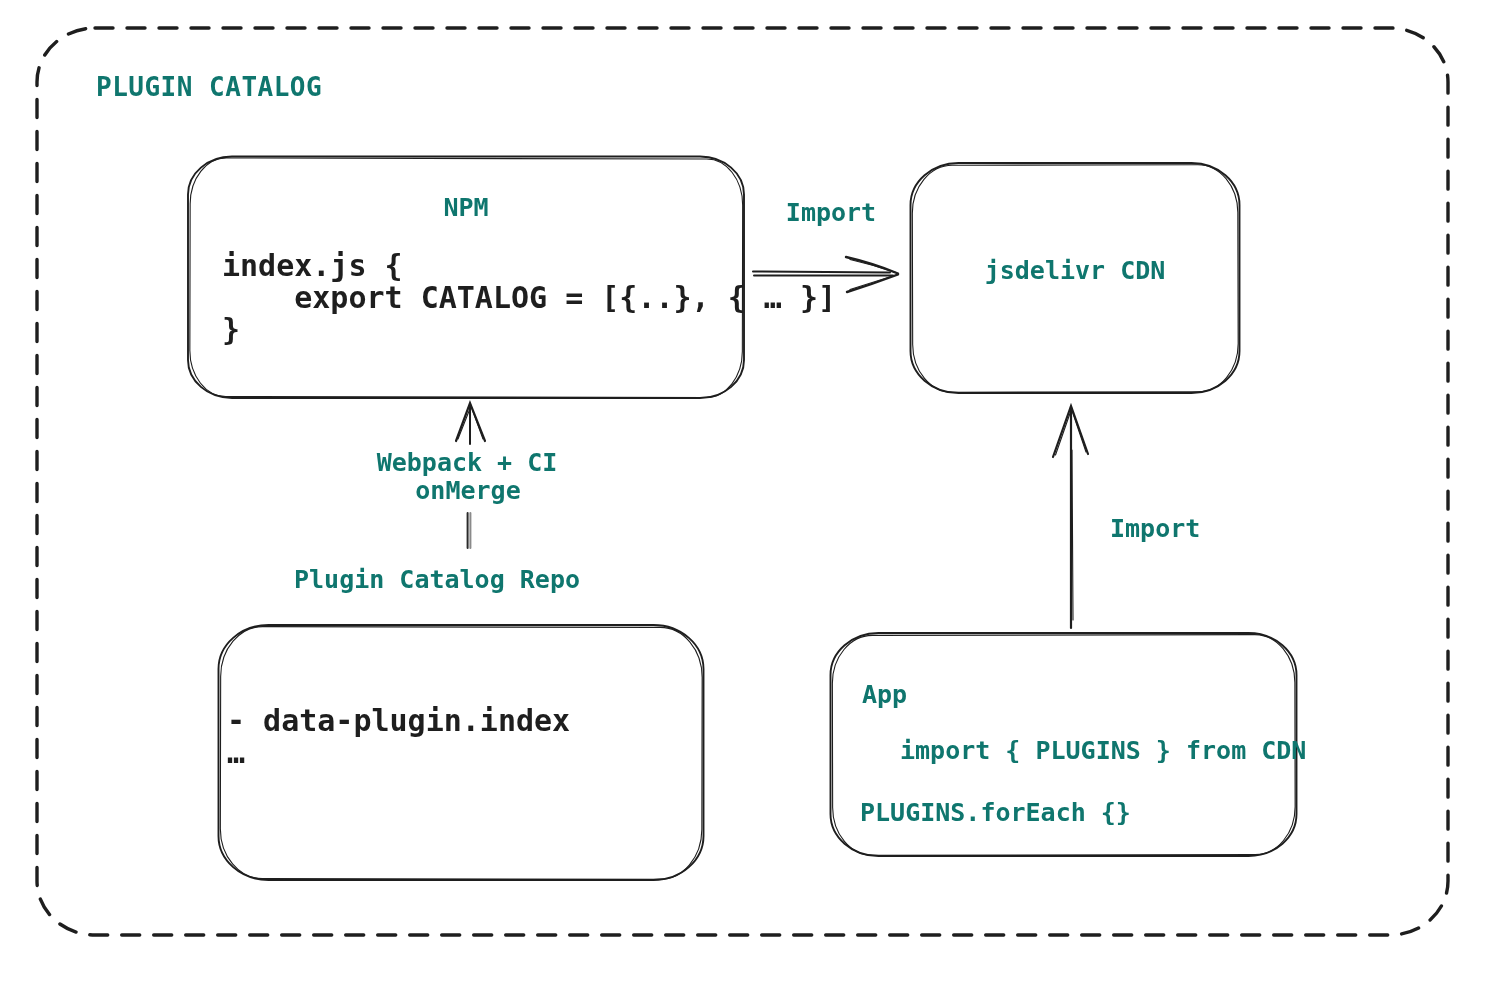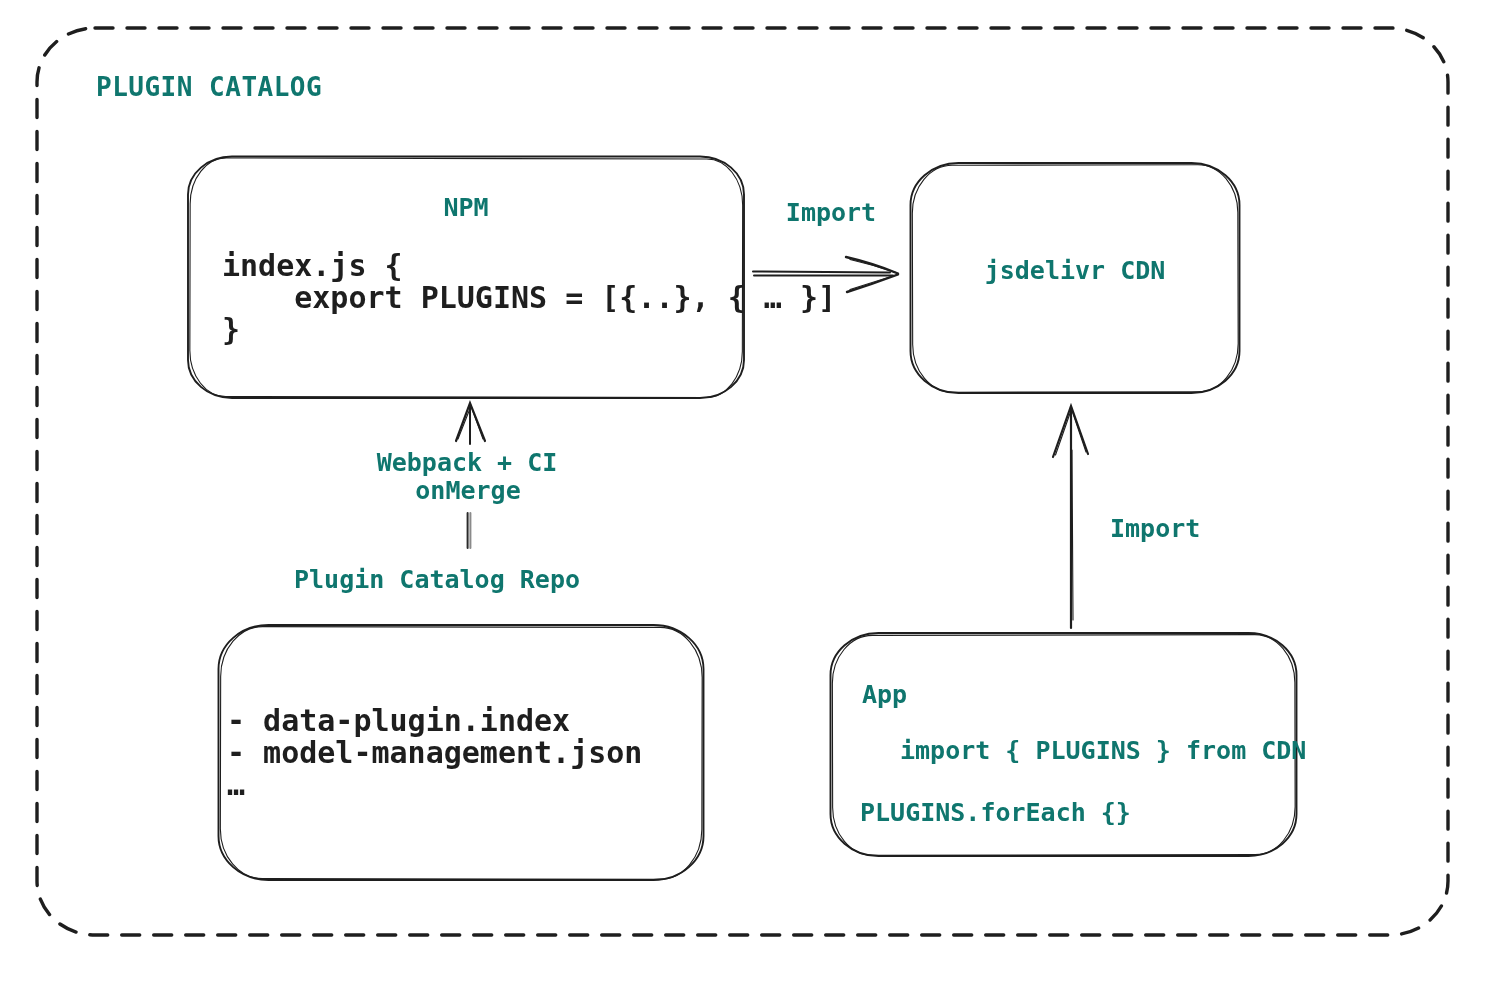--- a/index.html
+++ b/index.html
@@ -85,35 +85,34 @@
       <path d="M1053 457 L1071 406 L1088 454" stroke="#1e1e1e" stroke-width="2.2"></path>
       <path d="M1055.5 455 L1071.5 409 L1086 452" stroke="#1e1e1e" stroke-width="1.1"></path>
     </g>
   </svg>
 
   <div class="txt title-main" style="left:96px; top:74px;">PLUGIN CATALOG</div>
 
   <div class="txt center" style="left:466px; top:195px;">NPM</div>
   <div class="codeblock" style="left:222px; top:250px;">
     <div class="line">index.js {</div>
-    <div class="line">    export PLUGINS = [{..}, { … }]</div>
+    <div class="line">    export CATALOG = [{..}, { … }]</div>
     <div class="line">}</div>
   </div>
 
   <div class="txt center" style="left:831px; top:200px;">Import</div>
 
   <div class="txt center" style="left:1075px; top:258px;">jsdelivr CDN</div>
 
   <div class="txt center" style="left:467px; top:450px;">Webpack + CI</div>
   <div class="txt center" style="left:468px; top:478px;">onMerge</div>
 
   <div class="txt center" style="left:437px; top:567px;">Plugin Catalog Repo</div>
   <div class="codeblock" style="left:227px; top:705px;">
     <div class="line">- data-plugin.index</div>
-    <div class="line">- model-management.json</div>
     <div class="line">…</div>
   </div>
 
   <div class="txt" style="left:1110px; top:516px;">Import</div>
 
   <div class="txt" style="left:862px; top:682px;">App</div>
   <div class="txt" style="left:860px; top:738px;margin-left:40px;">import { PLUGINS } from CDN</div>
   <div class="txt" style="left:860px; top:800px;text-align:center;">PLUGINS.forEach {}</div>
 
 </div>

